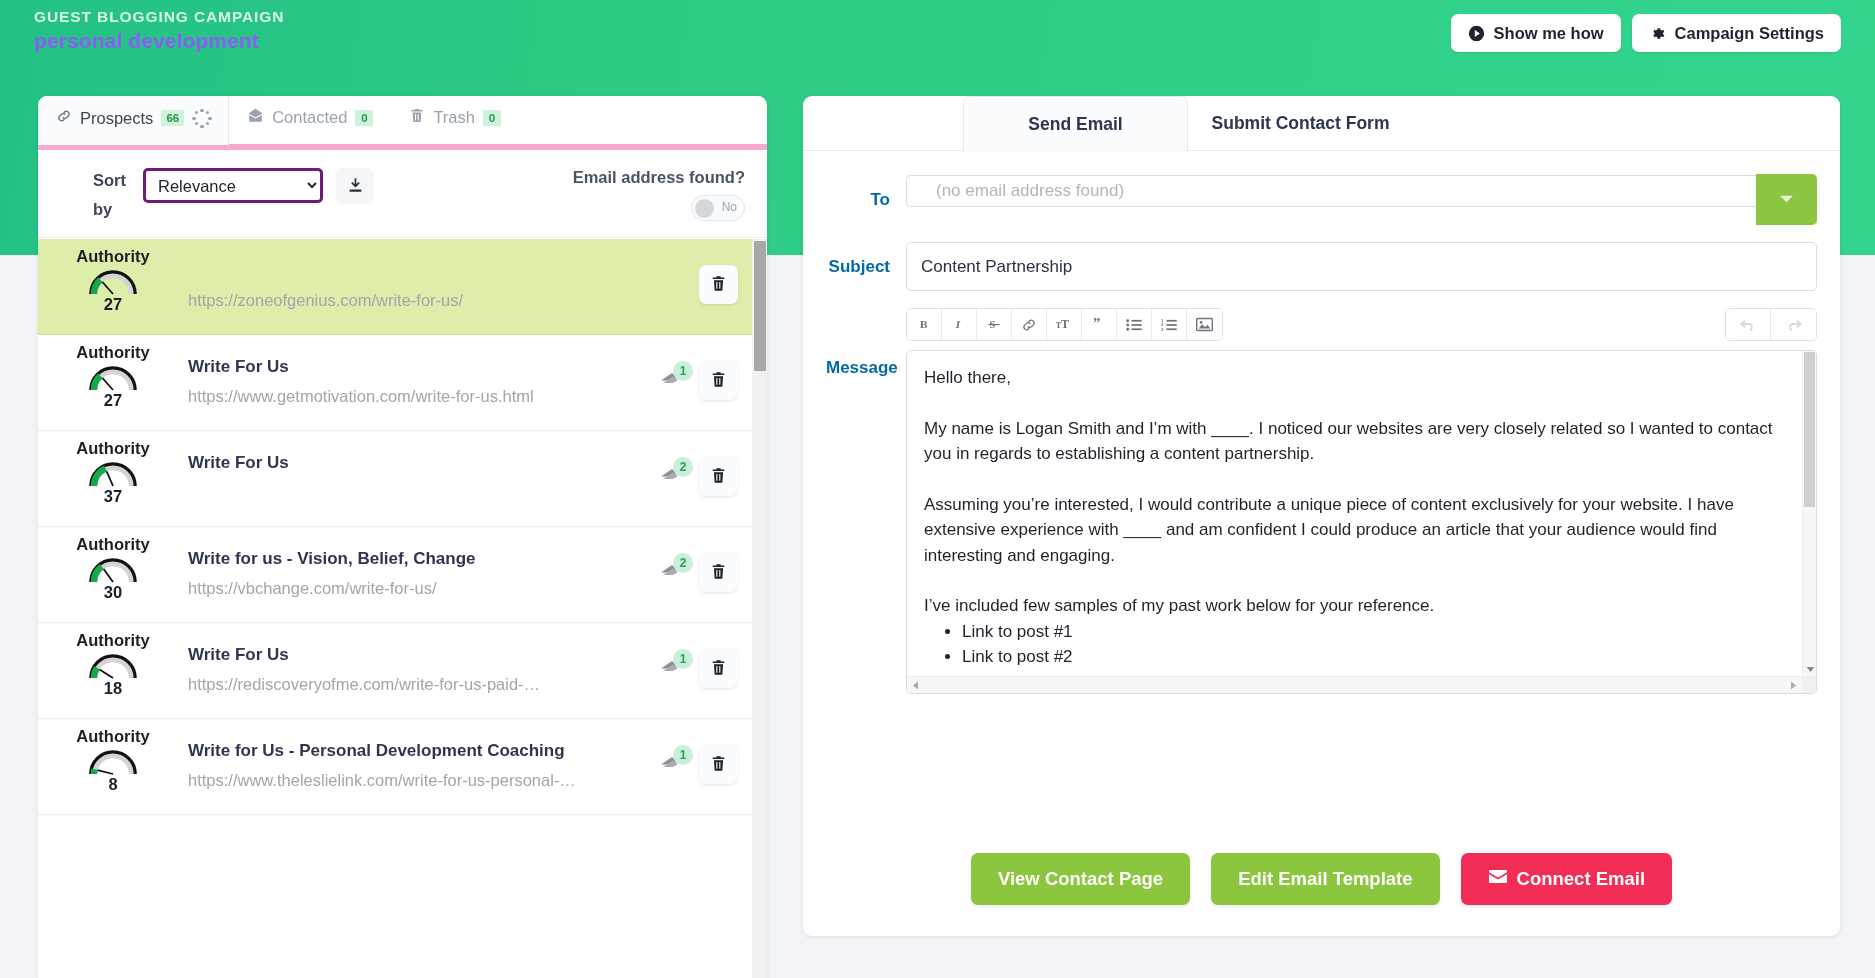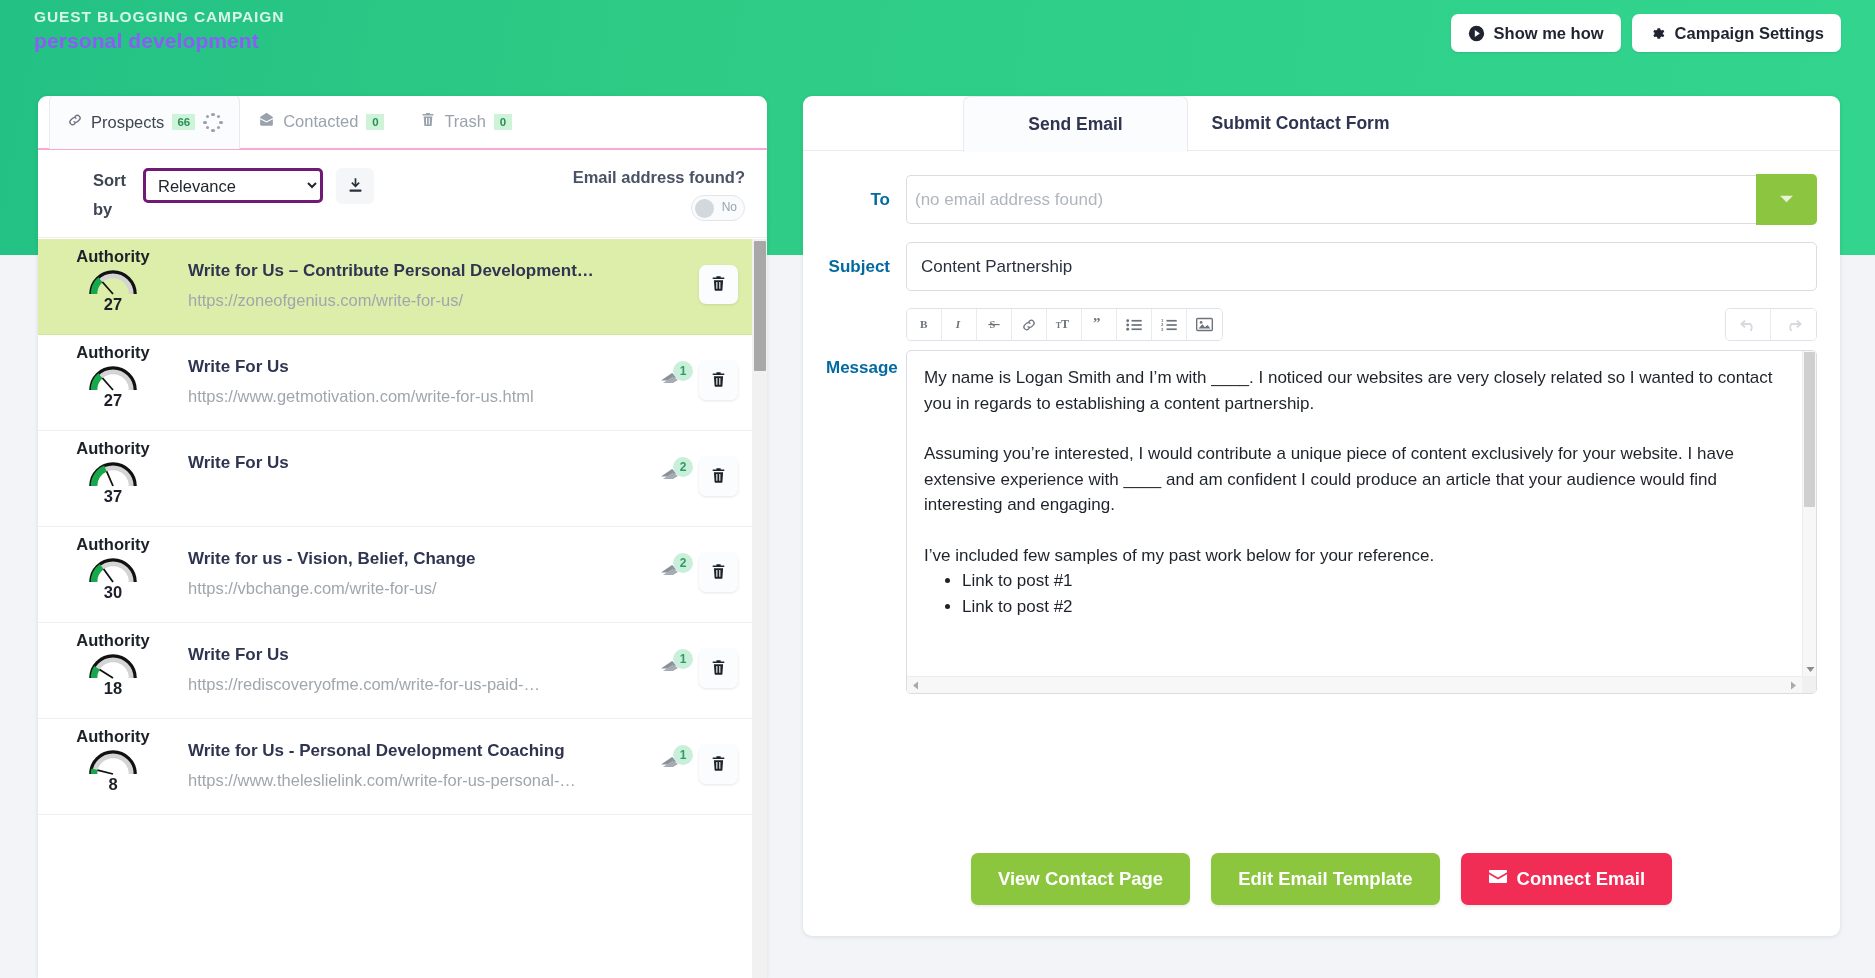--- a/index.html
+++ b/index.html
@@ -62,22 +62,21 @@
     left: 38px; top: 96px;
     width: 729px; height: 882px;
     background: #ffffff;
     border-radius: 9px 9px 0 0;
     box-shadow: 0 1px 4px rgba(20,40,30,0.10);
     overflow: hidden;
   }
   .tabs-row {
     position: relative;
     height: 54px;
-    border-bottom: 2px solid #f9a8d4;
-    padding-left: 11px;
+    border-bottom: 6px solid #f9a8d4;
     display: flex; align-items: flex-end;
   }
   .tab {
     height: 54px;
     display: flex; align-items: center; gap: 8px;
     padding: 0 17px;
     font-size: 16.5px;
     color: #9aa3ad;
     cursor: pointer;
     border: 1px solid transparent;
@@ -260,24 +259,24 @@
   .form-area { padding: 24px 23px 0 23px; position: relative; }
   .frow { display: flex; align-items: flex-start; margin-bottom: 17px; }
   .flabel {
     width: 80px; text-align: right; padding-right: 16px;
     font-size: 17px; font-weight: bold; color: #0369a1;
     line-height: 49px;
   }
   .flabel.msg { line-height: 120px; }
   .to-wrap { position: relative; flex: 1; display: flex; }
   .to-input {
-    flex: 1; height: 49px;
+    flex: 1; height: 32px;
     border: 1px solid #d9dde2; border-radius: 5px 0 0 5px;
     border-right: none;
-    padding: 0 8px;
+    padding: 0 29px;
     font-family: "Liberation Sans", sans-serif;
     font-size: 17px; color: #2a3040;
     outline: none;
     background: #fff;
   }
   .to-input::placeholder { color: #b0b6bd; }
   .to-drop {
     width: 61px; height: 51px;
     background: #8cc53f;
     border: none;
@@ -468,21 +467,20 @@
             <div class="auth-block">
               <div class="auth-word">Authority</div>
               <svg class="gauge" width="52" height="30" viewBox="0 0 52 30">
                 <path d="M 7 26 A 19 19 0 0 1 45 26" fill="none" stroke="#d4d4d4" stroke-width="6.5"></path>
                 <path d="M 3.8 26 A 22.2 22.2 0 0 1 48.2 26" fill="none" stroke="#111" stroke-width="3.2"></path>
                 <path d="M 7 26 A 19 19 0 0 1 13.435074558850618 11.747889677021266" fill="none" stroke="#18a84c" stroke-width="6.5"></path>
                 <line x1="26" y1="26" x2="15.419010154821573" y2="13.998222885912645" stroke="#111" stroke-width="1.8"></line>
               </svg>
               <div class="auth-num">27</div>
             </div>
-            <div class="ptitle">Write for Us – Contribute Personal Development…</div>
             <div class="purl">https://zoneofgenius.com/write-for-us/</div>
             <div class="row-actions">
               <button class="trash-btn">
                 <span><svg width="17" height="19" viewBox="0 0 20 20" fill="#1d232b">
                     <path d="M7.5 1.4h5v1.5h4.3v1.8H3.2V2.9h4.3V1.4z"></path>
                     <path d="M4.6 6.1h10.8l-.8 11.6c0 .5-.4.9-.9.9H6.3c-.5 0-.9-.4-.9-.9L4.6 6.1zm2.8 2v8.2h1.3V8.1H7.4zm3.5 0v8.2h1.3V8.1h-1.3z"></path>
                   </svg></span>
               </button>
             </div>
           </div>
@@ -728,20 +726,21 @@
                 <svg width="21" height="16" viewBox="0 0 22 16" fill="none" stroke="#d6dadf" stroke-width="2">
                   <path d="M18 7H9a5 5 0 000 7"></path>
                     <path d="M14.5 3.5l4 3.5-4 3.5" stroke-linejoin="round"></path>
                 </svg>
               </button>
             </div>
           </div>
 
           <div class="msg-box">
             <div class="msg-inner" id="msg-body">
+                <p>Hello there,</p>
                 <p>My name is Logan Smith and I’m with ____. I noticed our websites are very closely related so I wanted to contact you in regards to establishing a content partnership.</p>
                 <p>Assuming you’re interested, I would contribute a unique piece of content exclusively for your website. I have extensive experience with ____ and am confident I could produce an article that your audience would find interesting and engaging.</p>
                 <p style="margin-bottom: 0px;">I’ve included few samples of my past work below for your reference.</p>
                 <ul>
                   <li>Link to post #1</li>
                   <li>Link to post #2</li>
                 </ul>
               </div>
             <div class="vbar">
               <div class="vthumb"></div>

